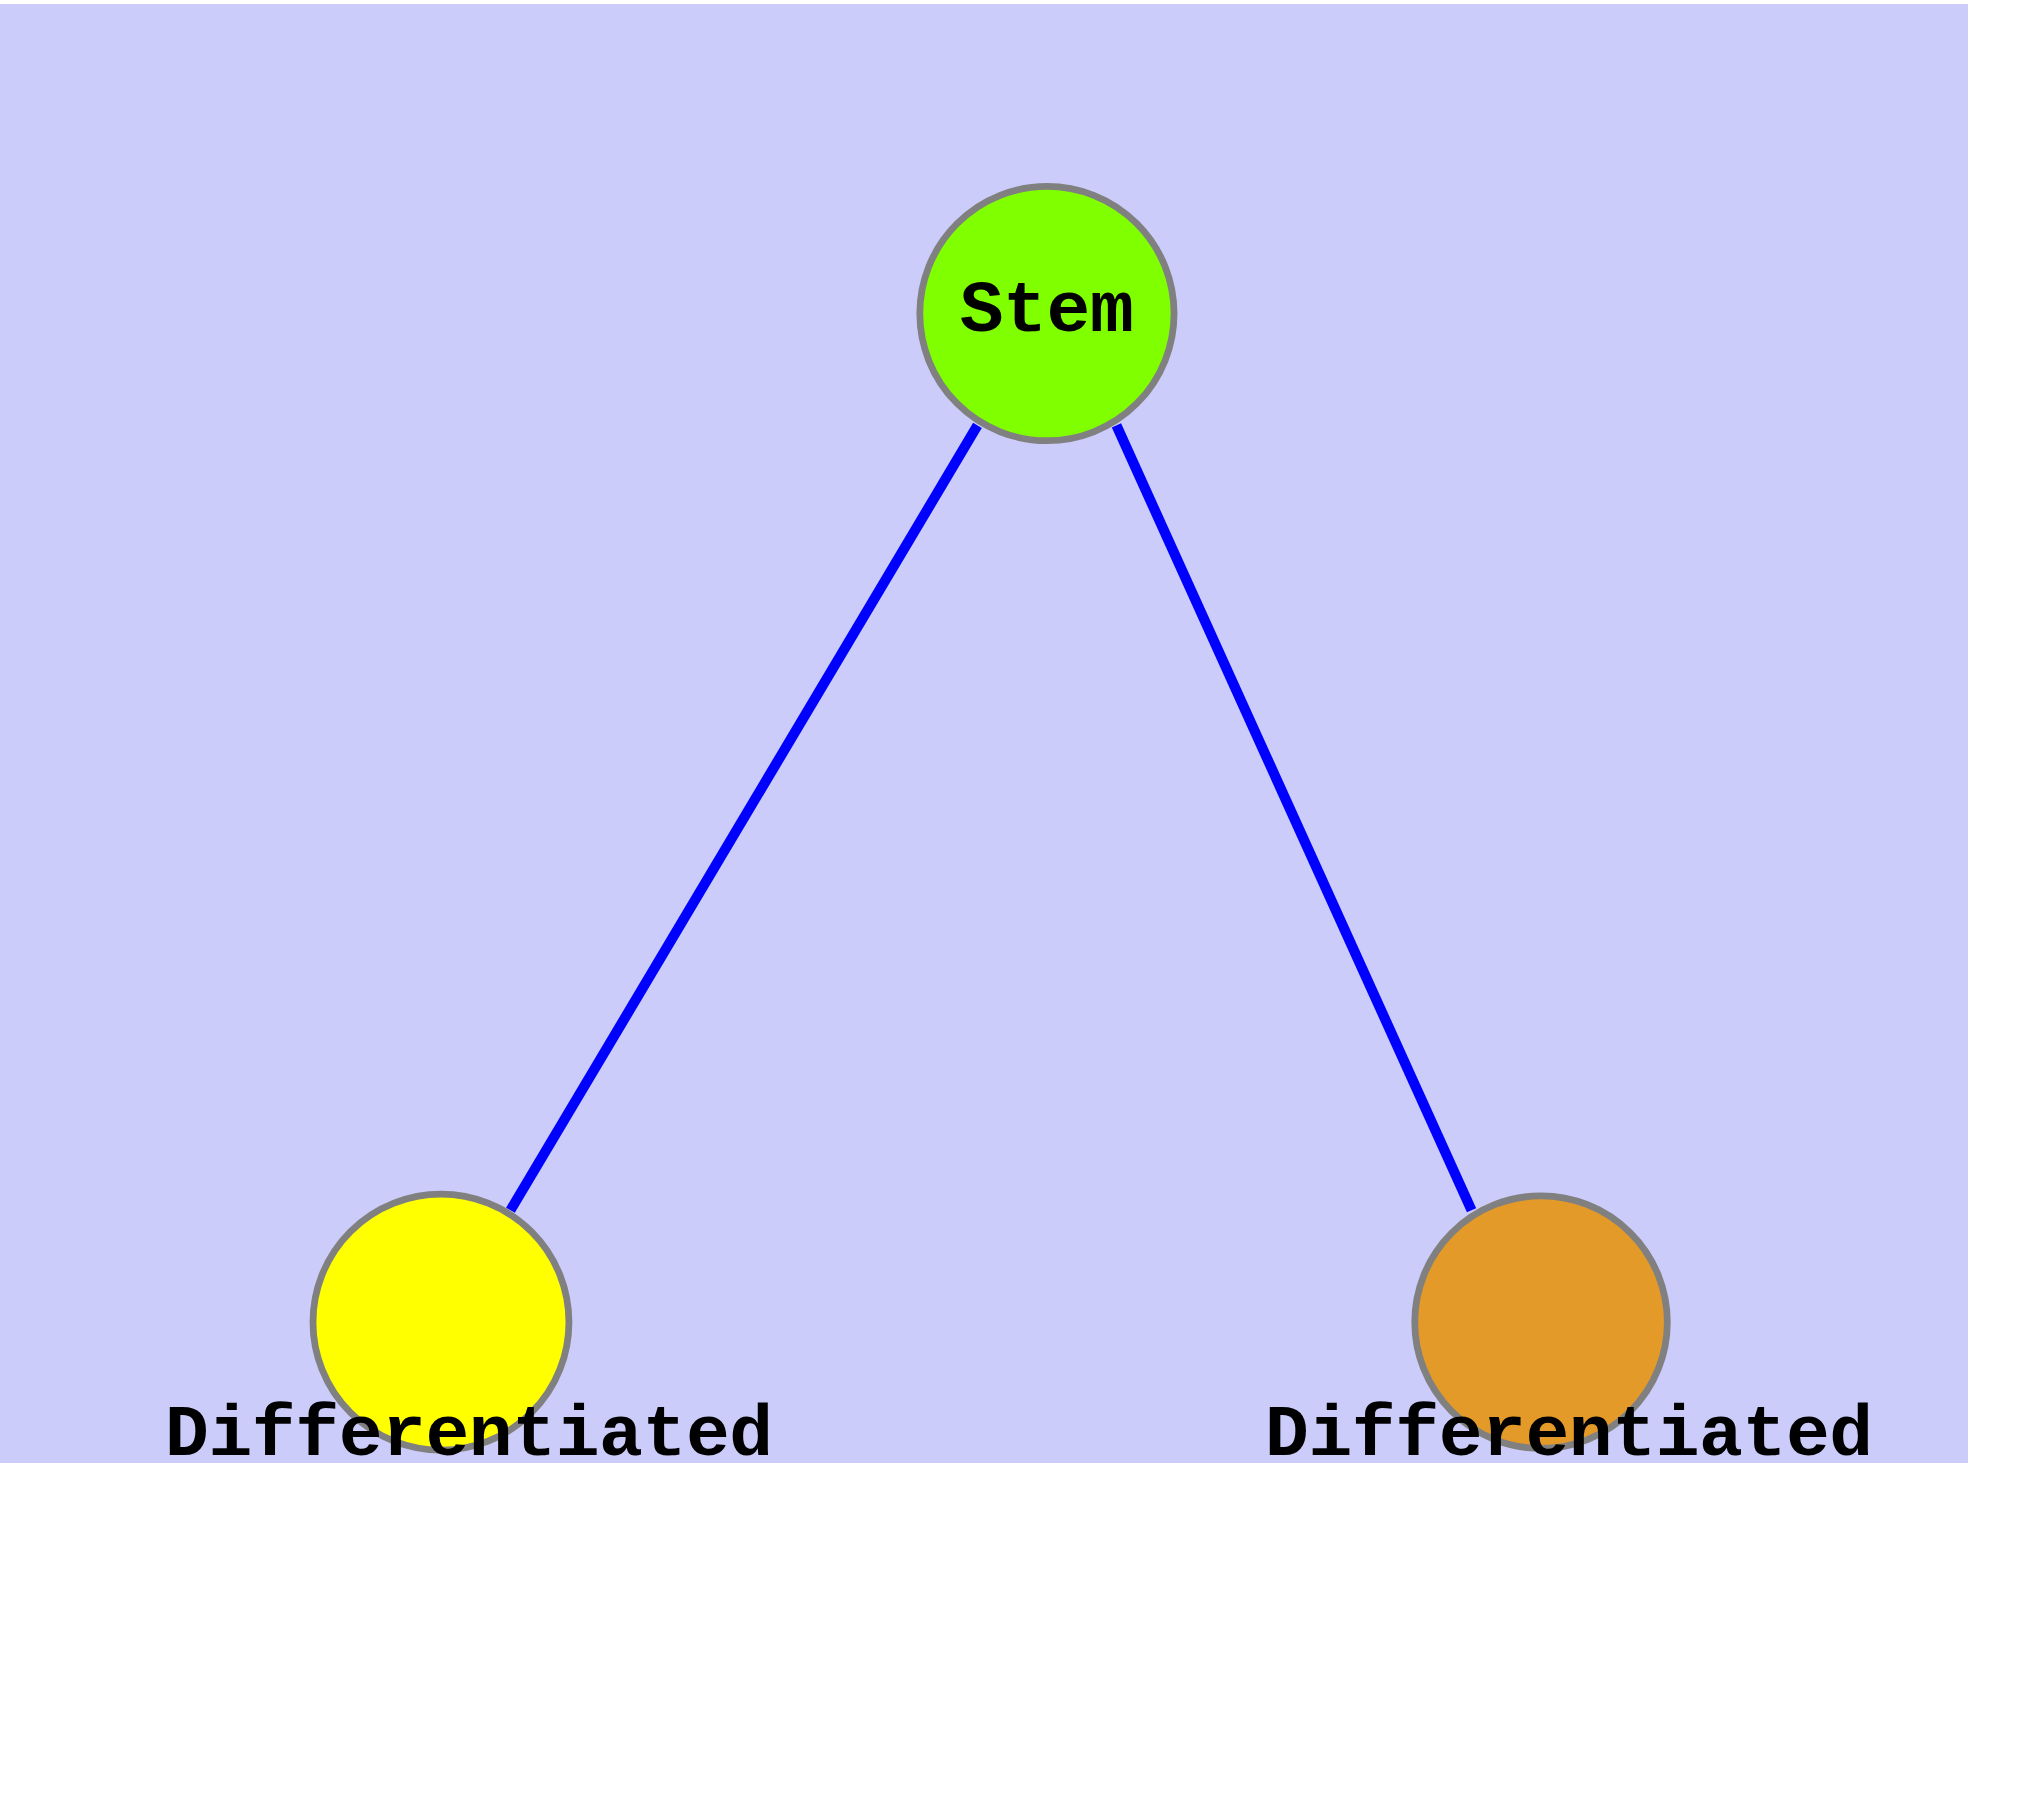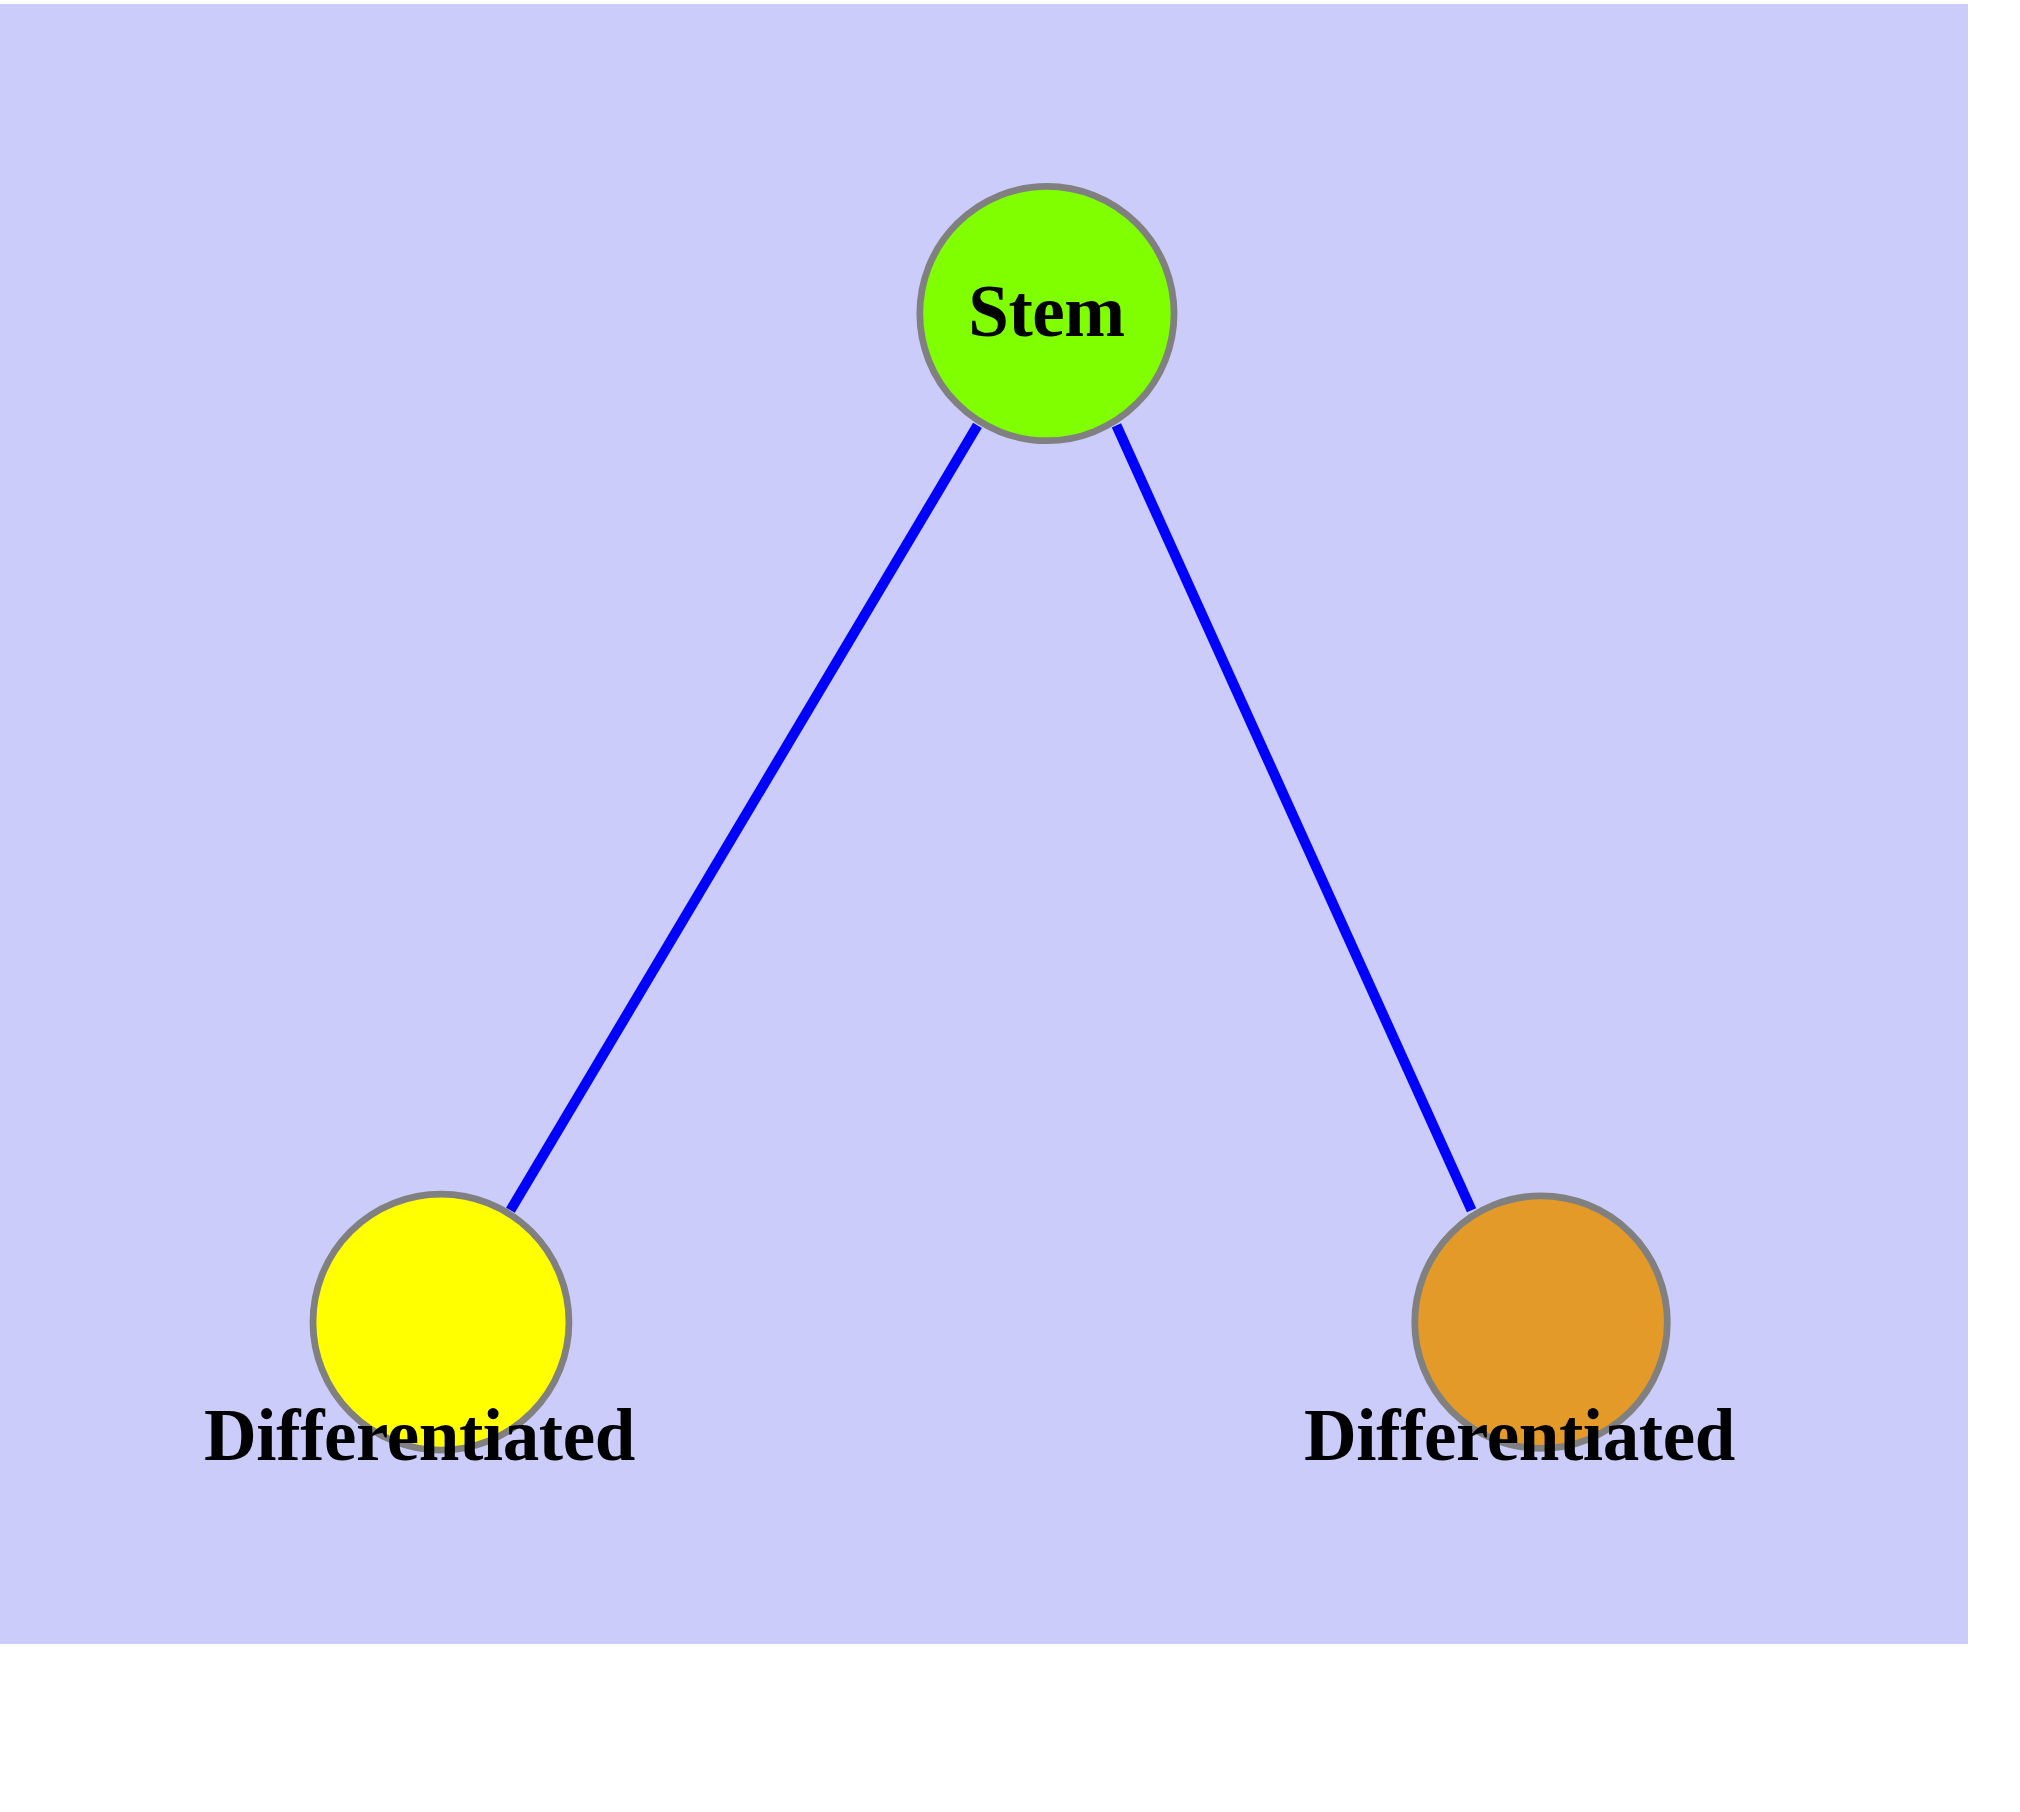--- a/index.html
+++ b/index.html
@@ -4,24 +4,24 @@
 <title>Cell Differentiation Graph</title>
 <style>
   html, body {
     margin: 0;
     padding: 0;
     background: #ffffff;
   }
   #canvas {
     position: relative;
     width: 2021px;
-    height: 1644px;
+    height: 1463px;
     background: #ffffff;
     overflow: hidden;
-    font-family: Liberation Serif, serif;
+    font-family: Liberation Mono, monospace;
   }
   #panel {
     position: absolute;
     left: 0px;
     top: 4.2px;
     width: 1968px;
     height: 1797px;
     background: #ccccfa;
   }
   #graph-svg {

